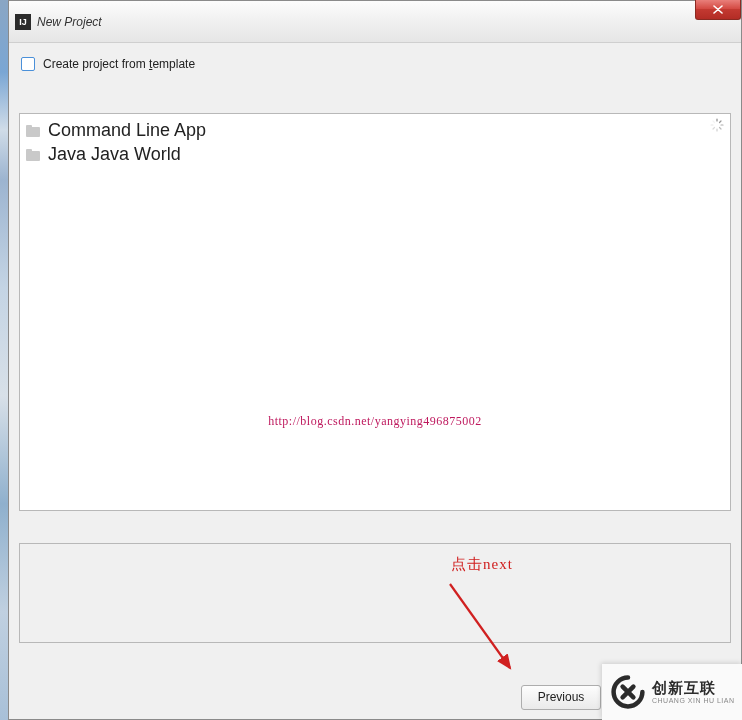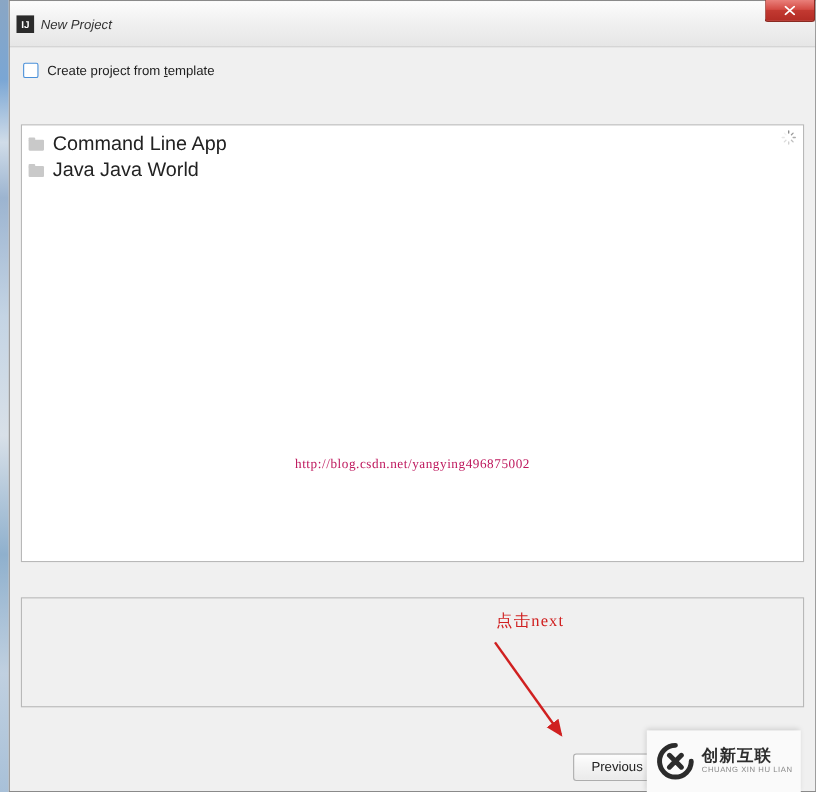--- a/index.html
+++ b/index.html
@@ -230,21 +230,21 @@
     }
     .arrow {
       position: absolute;
       left: 442px;
       top: 578px;
       pointer-events: none;
     }
     
     .brand-overlay {
       position: absolute;
-      right: 14px;
+      right: 0;
       bottom: 0;
       width: 140px;
       height: 56px;
       background: #fafafa;
       box-shadow: -1px -1px 5px rgba(0,0,0,0.15);
       display: flex;
       align-items: center;
       padding-left: 8px;
       gap: 6px;
     }

